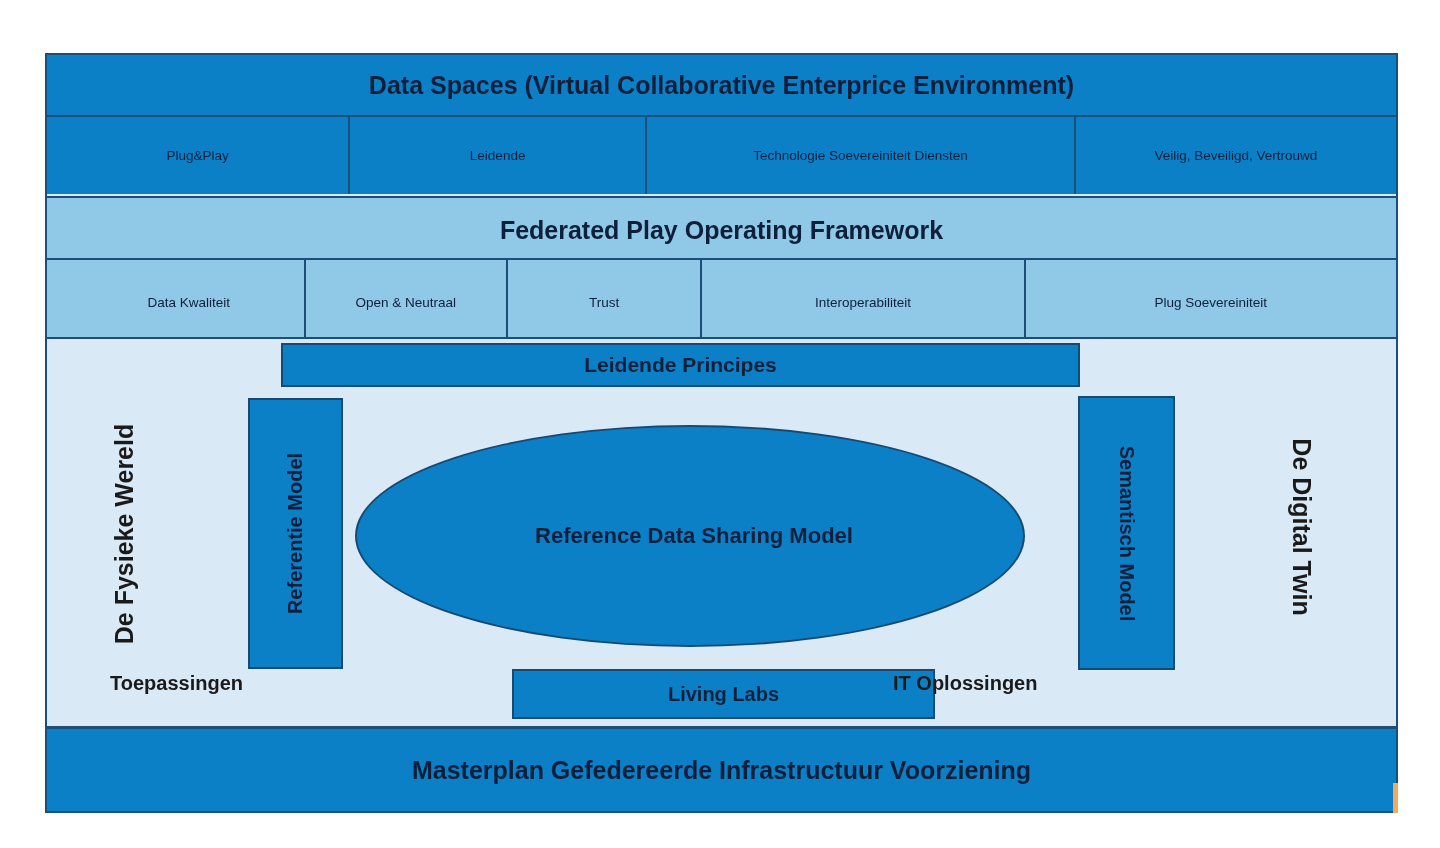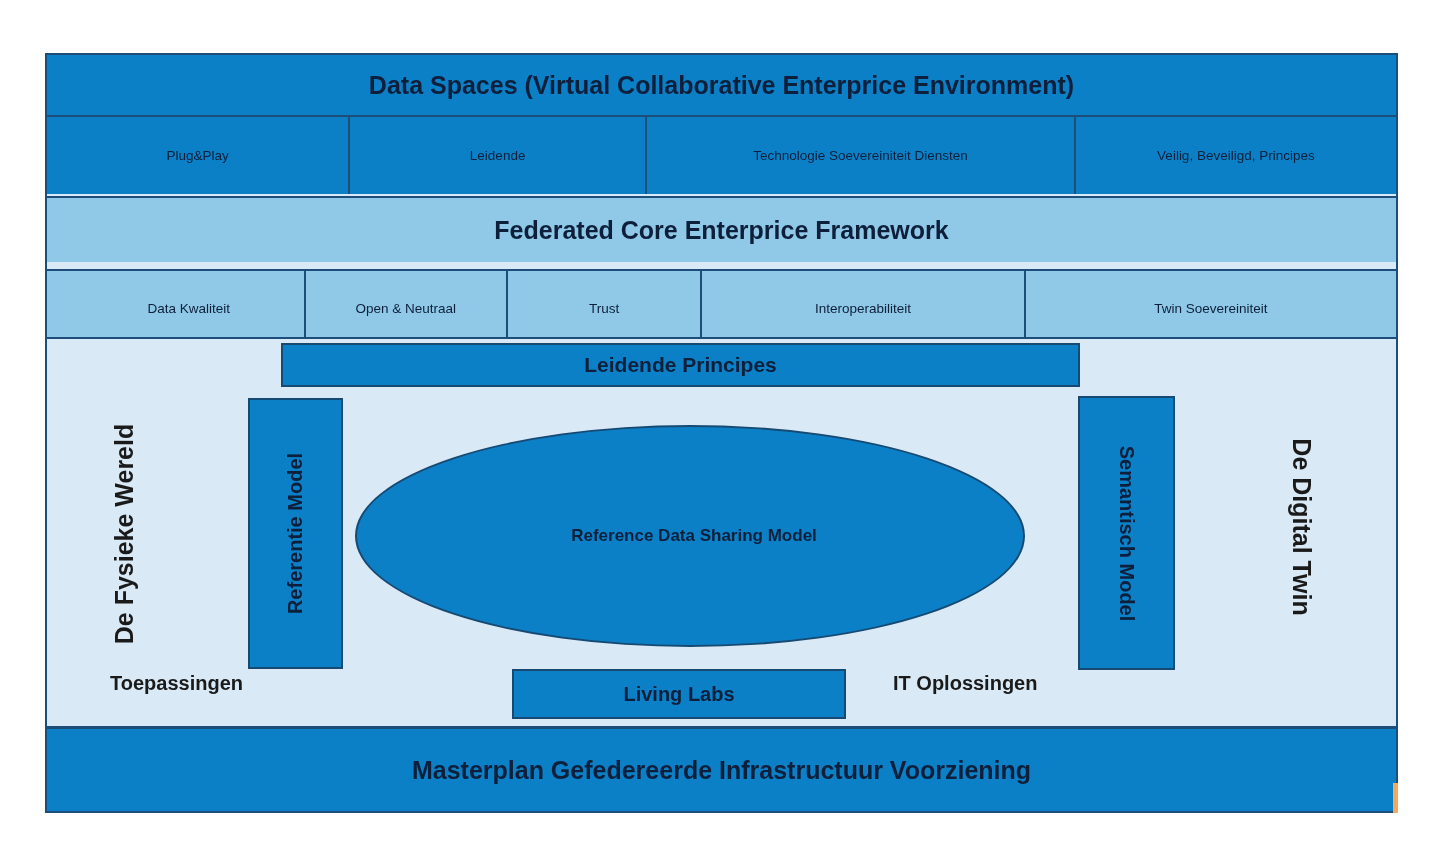--- a/index.html
+++ b/index.html
@@ -19,21 +19,21 @@
              border:2px solid var(--line); background:var(--light-blue); }
 
   .band { position:absolute; left:0; width:100%; }
   .band-title    { top:0;    height:60px; background:var(--dark-blue);
                    display:flex; align-items:center; justify-content:center; }
   .band-row2     { top:60px;  height:79px; background:var(--dark-blue);
                    border-top:2px solid var(--line); display:flex; }
   .band-fcof     { top:141px; height:66px; background:var(--medium-blue);
                    border-top:2px solid var(--line);
                    display:flex; align-items:center; justify-content:center; }
-  .band-row4     { top:214px; height:76px; background:var(--medium-blue);
+  .band-row4     { top:203px; height:86px; background:var(--medium-blue);
                    border-top:2px solid var(--line); display:flex;padding-left:27px; }
   .band-main     { top:282px; height:389px; background:var(--light-blue);
                    border-top:2px solid var(--line); }
   .band-master   { top:671px; height:85px; background:var(--dark-blue);
                    border-top:3px solid var(--line);
                    display:flex; align-items:center; justify-content:center; }
 
   .bar-label  { color:var(--text-dark); font-weight:bold; font-size:25px; text-align:center; }
   .bar-label.small { font-size:21px; }
 
@@ -66,61 +66,61 @@
   .vbox span { white-space:nowrap; color:var(--text-dark); font-weight:bold; font-size:20px; }
   .vbox.referentie { left:201px;  top:59px; width:95px; height:271px; }
   .vbox.referentie span { transform:rotate(-90deg); }
   .vbox.semantisch { left:1031px; top:57px; width:97px; height:274px; }
   .vbox.semantisch span { transform:rotate(90deg); }
 
   .ellipse { position:absolute; left:308px; top:86px; width:670px; height:222px;
              background:var(--dark-blue); border:2px solid var(--box-line);
              border-radius:50%;
              display:flex; align-items:center; justify-content:center; }
-  .ellipse .bar-label { font-size:17px;margin-left:8px; }
+  .ellipse .bar-label { font-size:22px;margin-left:8px; }
 
   .floor-label { position:absolute; top:333px; color:var(--text-black);
                  font-weight:bold; font-size:20px; white-space:nowrap; }
   .floor-label.toepassingen { left:63px; }
   .floor-label.it-oplossingen { left:846px; }
 
-  .living-labs { position:absolute; left:465px; top:330px; width:334px; height:50px;
+  .living-labs { position:absolute; left:465px; top:330px; width:423px; height:50px;
                  background:var(--dark-blue); border:2px solid var(--box-line);
                  display:flex; align-items:center; justify-content:center; }
   .living-labs .bar-label { font-size:20px; }
 
   .artifact { position:absolute; right:-2px; bottom:-2px; width:5px; height:30px;
               background:var(--artifact-orange); }
 </style>
 </head>
 <body>
 
 <div class="diagram">
 
   <div class="band band-title">
     <div class="bar-label">Data Spaces (Virtual Collaborative Enterprice Environment)</div>
   </div>
 
   <div class="band band-row2">
     <div class="cell c1">Plug&amp;Play</div>
     <div class="cell c2">Leidende</div>
     <div class="cell c3">Technologie Soevereiniteit Diensten</div>
-    <div class="cell c4">Veilig, Beveiligd, Principes</div>
+    <div class="cell c4">Veilig, Beveiligd, Vertrouwd</div>
   </div>
 
   <div class="band band-fcof">
-    <div class="bar-label">Federated Core Enterprice Framework</div>
+    <div class="bar-label">Federated Play Operating Framework</div>
   </div>
 
   <div class="band band-row4">
     <div class="cell c1">Data Kwaliteit</div>
     <div class="cell c2">Open &amp; Neutraal</div>
     <div class="cell c3">Trust</div>
     <div class="cell c4">Interoperabiliteit</div>
-    <div class="cell c5">Twin Soevereiniteit</div>
+    <div class="cell c5">Plug Soevereiniteit</div>
   </div>
 
   <div class="band band-main">
 
     <div class="leidende">
       <div class="bar-label small">Leidende Principes</div>
     </div>
 
     <div class="vside left">De Fysieke Wereld</div>
 

